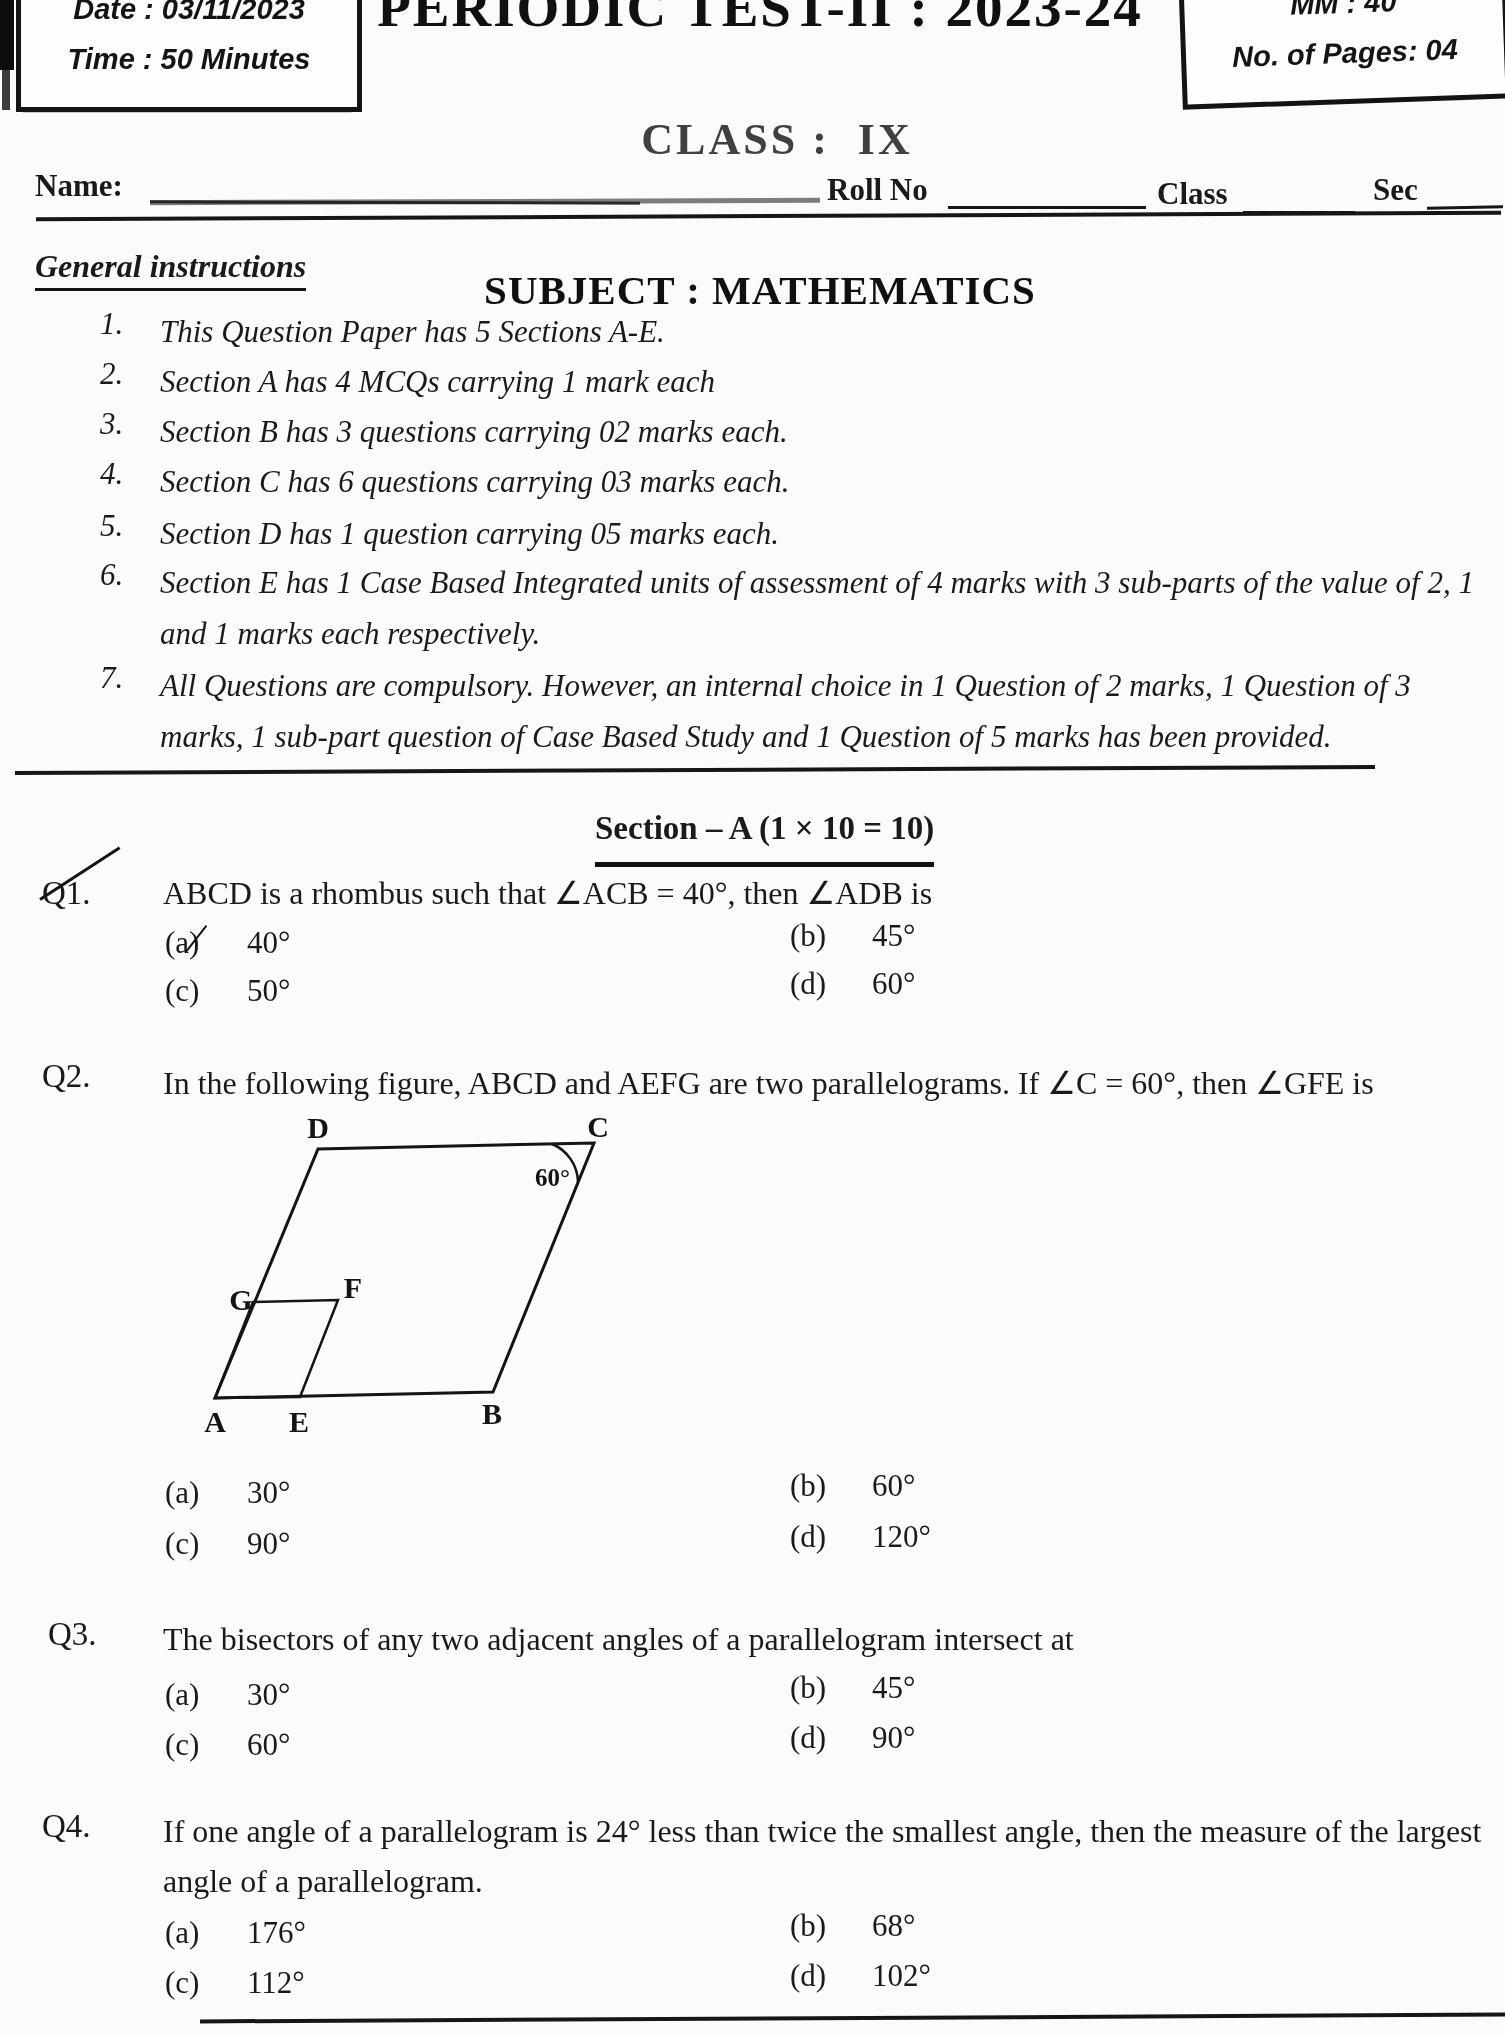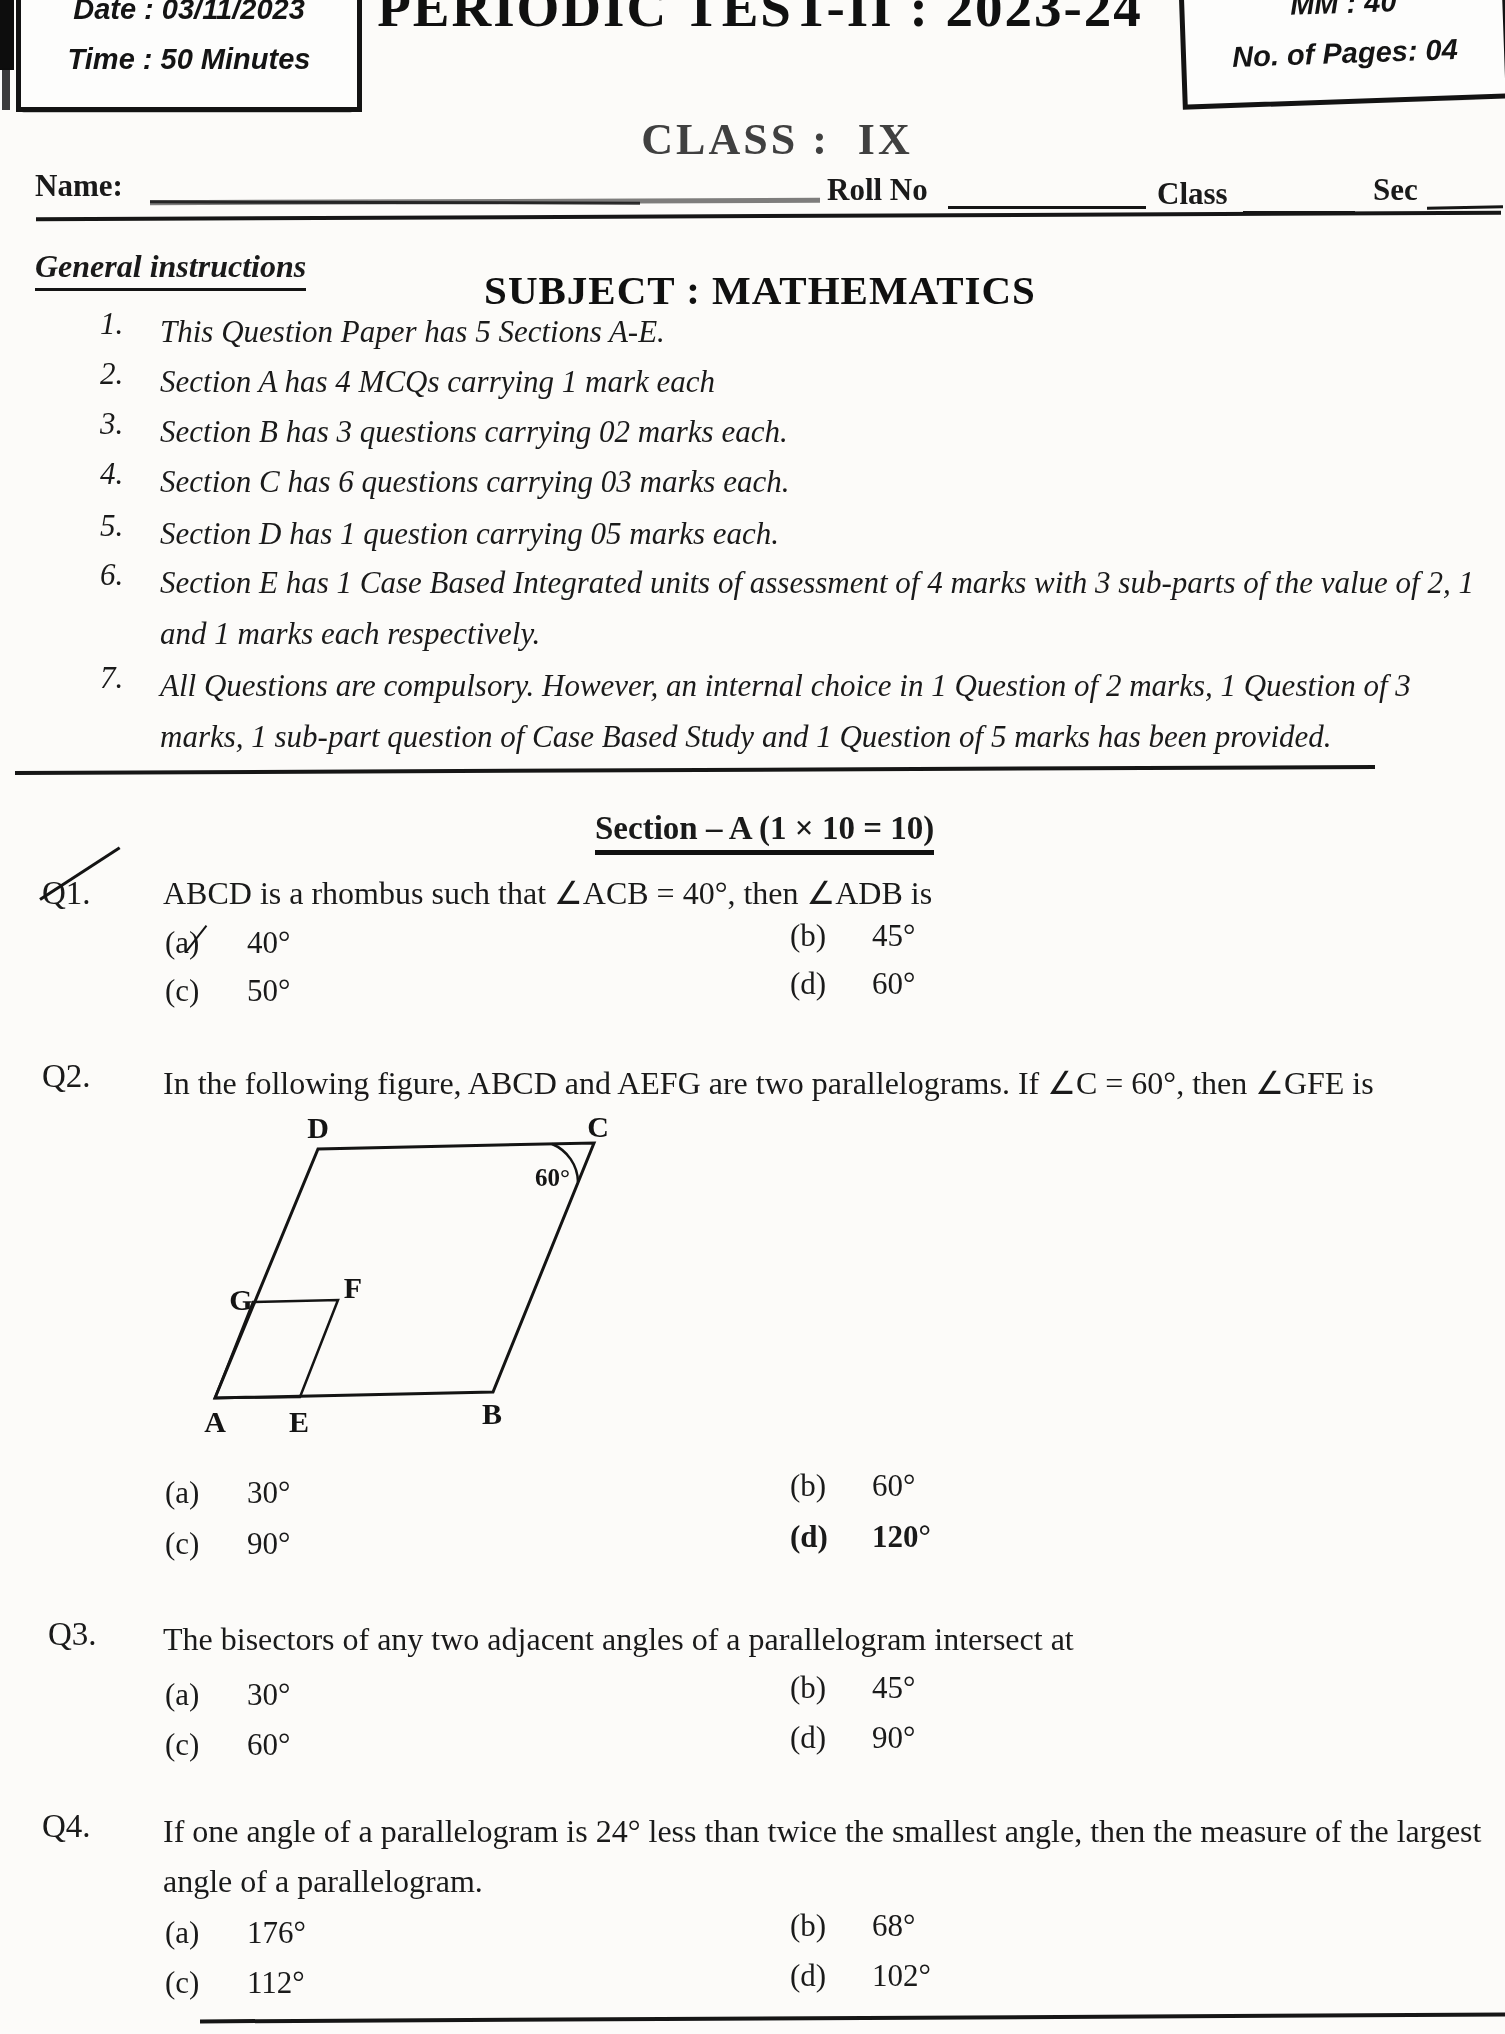--- a/index.html
+++ b/index.html
@@ -28,21 +28,21 @@
   .gi-head{position:absolute; left:35px; top:248px;
     font:italic 700 32px "Liberation Serif", serif;
     border-bottom:3px solid #141414; padding-bottom:3px;}
   .ins-num{position:absolute; left:100px; width:46px;
     font:italic 400 31px "Liberation Serif", serif;}
   .ins-text{position:absolute; left:160px; width:1336px;
     font:italic 400 31px "Liberation Serif", serif; line-height:51px;}
   
   .sec-head{position:absolute; left:595px; top:810px;
     font:700 33px "Liberation Serif", serif;
-    border-bottom:5px solid #111; padding-bottom:3px; white-space:nowrap;}
+    border-bottom:5px solid #111; padding-bottom:15px; white-space:nowrap;}
   
   .qnum{position:absolute; font:400 33px "Liberation Serif", serif;}
   .qtext{position:absolute; font:400 32px "Liberation Serif", serif; line-height:50px;}
   .opt{position:absolute; font:400 31px "Liberation Serif", serif; white-space:nowrap;}
   .opt .ol{display:inline-block; min-width:52px;}
   .opt .ov{display:inline-block; margin-left:30px;margin-top:12px;}
   
   .pen{position:absolute; background:#141414;}
   .smudge{position:absolute; background:#8a8a8a; opacity:.45; border-radius:2px;}
   .edgebar{position:absolute; background:#0d0d0d;}
@@ -144,21 +144,21 @@
 
   <div class="opt" style="left:165px;top:1463px;">
     <span class="ol">(a)</span><span class="ov">30°</span>
   </div>
   <div class="opt" style="left:790px;top:1456px;">
     <span class="ol">(b)</span><span class="ov">60°</span>
   </div>
   <div class="opt" style="left:165px;top:1514px;">
     <span class="ol">(c)</span><span class="ov">90°</span>
   </div>
-  <div class="opt" style="left:790px;top:1507px;font-weight:bold;">
+  <div class="opt" style="left:790px;top:1507px;">
     <span class="ol">(d)</span><span class="ov">120°</span>
   </div>
 
   <div class="qnum" style="left:48px;top:1616px;">Q3.</div>
   <div class="qtext" style="left:163px;top:1614px;">The bisectors of any two adjacent angles of a parallelogram intersect at</div>
 
   <div class="opt" style="left:165px;top:1665px;">
     <span class="ol">(a)</span><span class="ov">30°</span>
   </div>
   <div class="opt" style="left:790px;top:1658px;">

